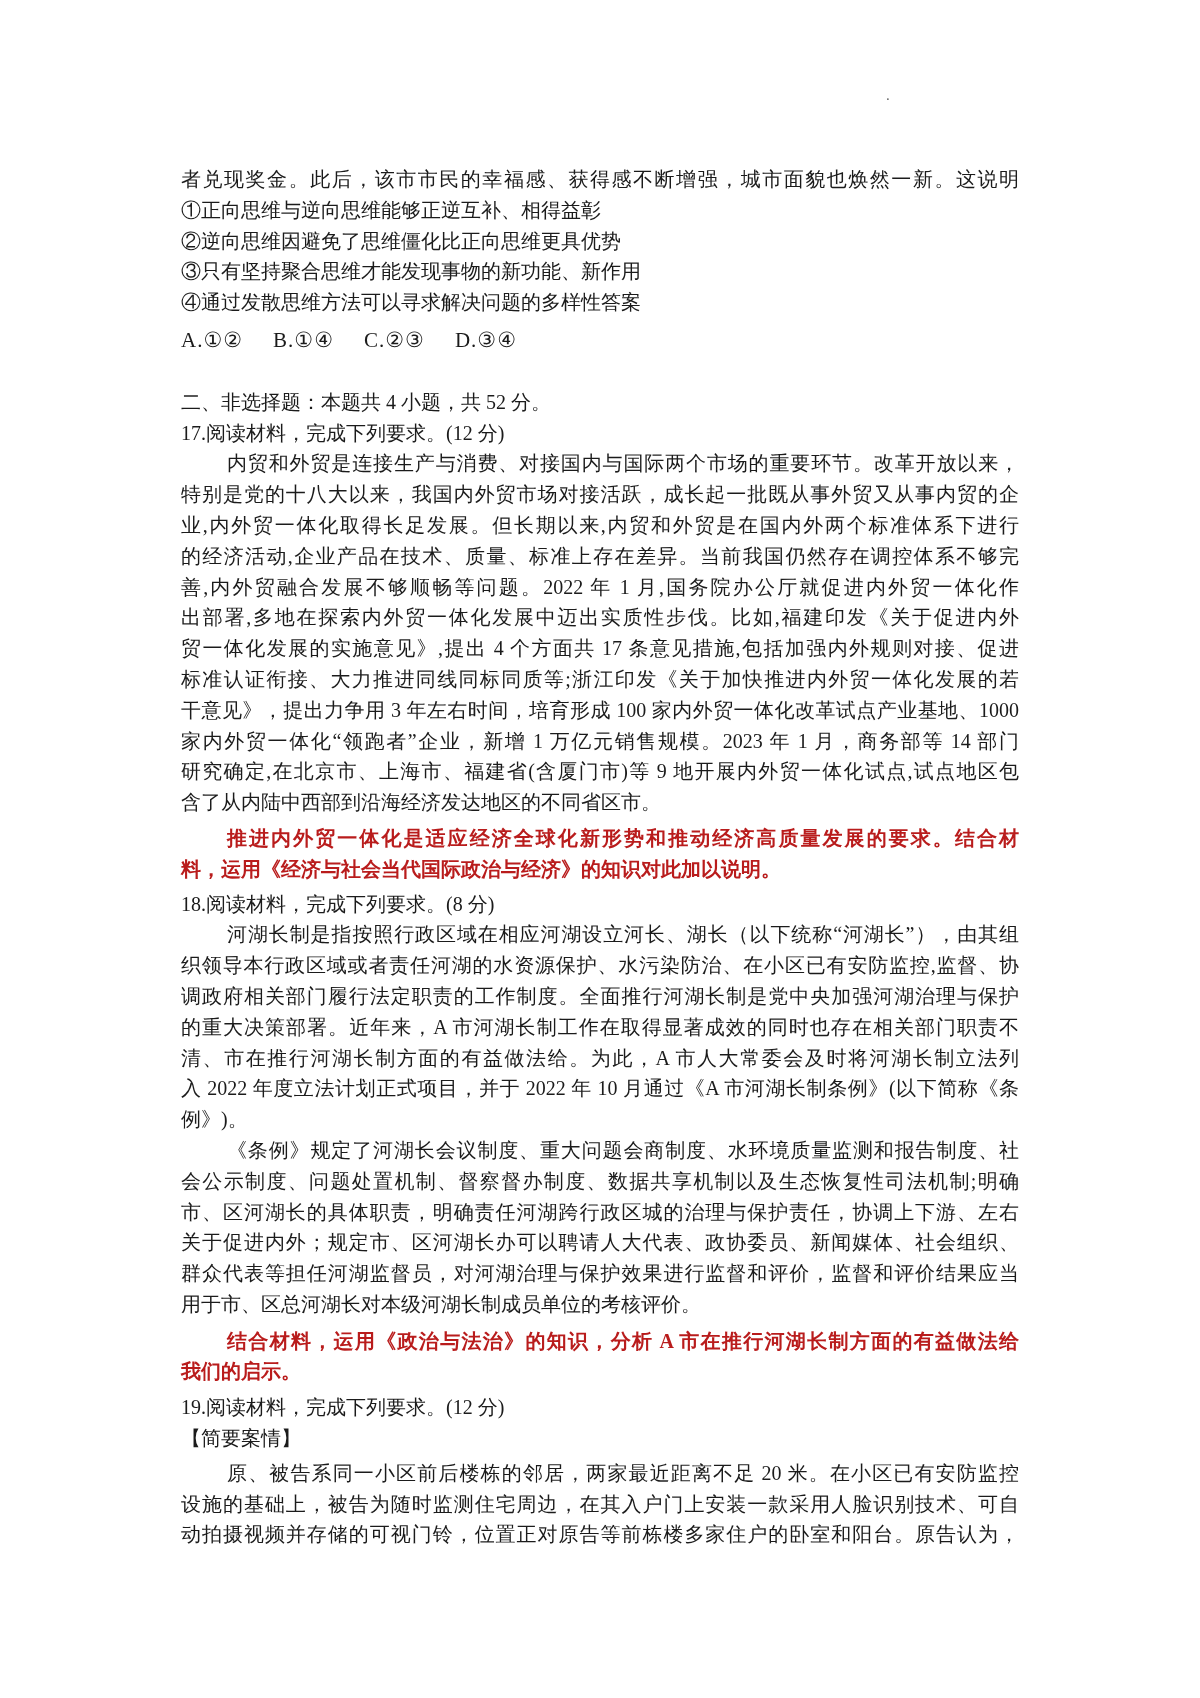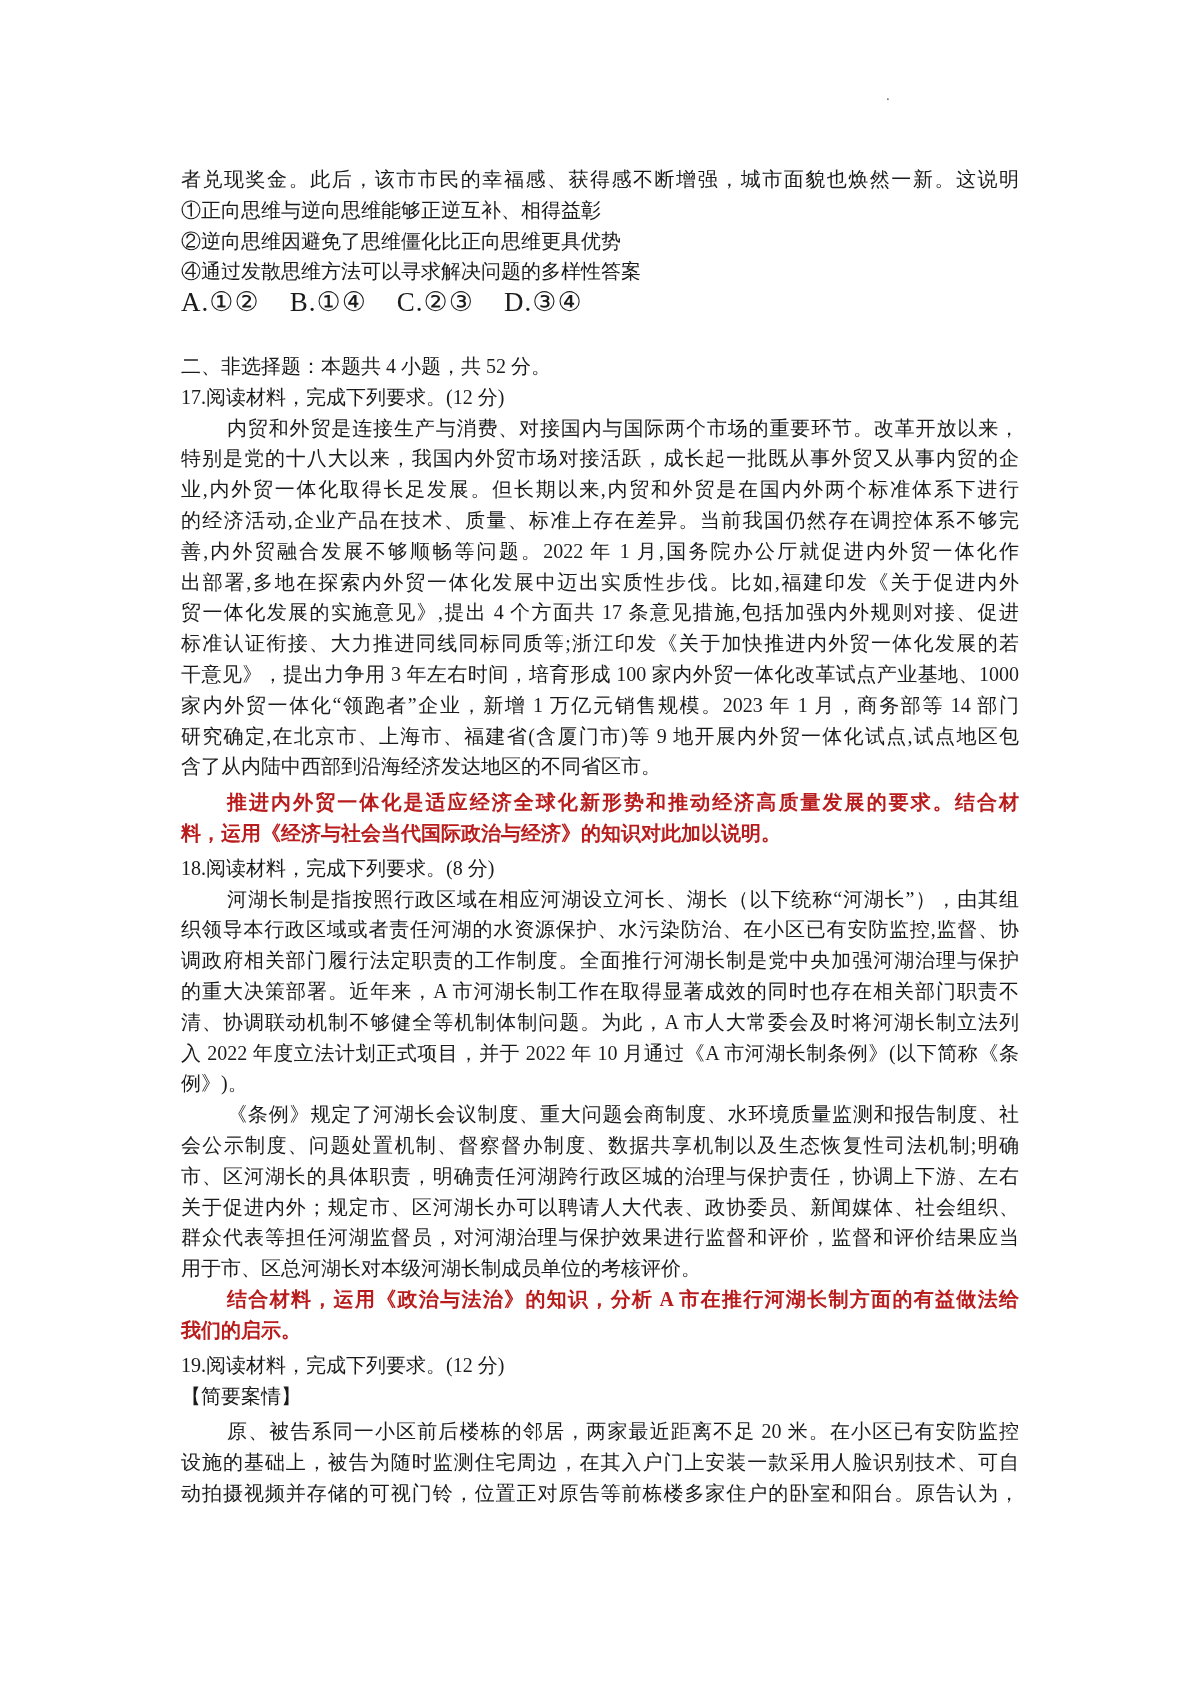--- a/index.html
+++ b/index.html
@@ -36,27 +36,28 @@
   .ind {
     text-indent: 46px;
   }
   
   .b {
     font-weight: 700;
     color: #b91c1c;
   }
   .mt4 { margin-top: 4px; }
   .mt5 { margin-top: 5px; }
-  .mt6 { }
+  .mt6 { margin-top: 6px; }
   .sp  { height: 31px; }
   .choices .choice {
     display: inline-block;
     margin-right: 25px;
-    font-size: 27px;
+    font-size: 21px;
     letter-spacing: 1px;
+    margin-top: 7px;
   }
   .stray-dot {
     position: absolute;
     left: 886px;
     top: 88px;
     font-size: 15px;
     color: #666666;
     line-height: 15px;
   }
 </style>
@@ -65,20 +66,21 @@
 
 <div class="page">
 
   <span class="stray-dot">.</span>
 
   <div class="doc">
 
     <div class="line j">者兑现奖金。此后，该市市民的幸福感、获得感不断增强，城市面貌也焕然一新。这说明</div>
     <div class="line">①正向思维与逆向思维能够正逆互补、相得益彰</div>
     <div class="line">②逆向思维因避免了思维僵化比正向思维更具优势</div>
+    <div class="line">③只有坚持聚合思维才能发现事物的新功能、新作用</div>
     <div class="line">④通过发散思维方法可以寻求解决问题的多样性答案</div>
     <div class="line choices">
       <span class="choice">A.①②</span>
       <span class="choice">B.①④</span>
       <span class="choice">C.②③</span>
       <span class="choice">D.③④</span>
     </div>
 
     <div class="sp"></div>
 
@@ -98,21 +100,21 @@
     <div class="line j">研究确定,在北京市、上海市、福建省(含厦门市)等 9 地开展内外贸一体化试点,试点地区包</div>
     <div class="line">含了从内陆中西部到沿海经济发达地区的不同省区市。</div>
     <div class="line j ind b mt5">推进内外贸一体化是适应经济全球化新形势和推动经济高质量发展的要求。结合材</div>
     <div class="line b">料，运用《经济与社会当代国际政治与经济》的知识对此加以说明。</div>
 
     <div class="line mt4">18.阅读材料，完成下列要求。(8 分)</div>
     <div class="line j ind">河湖长制是指按照行政区域在相应河湖设立河长、湖长（以下统称“河湖长”），由其组</div>
     <div class="line j">织领导本行政区域或者责任河湖的水资源保护、水污染防治、在小区已有安防监控,监督、协</div>
     <div class="line j">调政府相关部门履行法定职责的工作制度。全面推行河湖长制是党中央加强河湖治理与保护</div>
     <div class="line j">的重大决策部署。近年来，A 市河湖长制工作在取得显著成效的同时也存在相关部门职责不</div>
-    <div class="line j">清、协调联动机制不够健全等机制体制问题。为此，A 市人大常委会及时将河湖长制立法列</div>
+    <div class="line j">清、市在推行河湖长制方面的有益做法给。为此，A 市人大常委会及时将河湖长制立法列</div>
     <div class="line j">入 2022 年度立法计划正式项目，并于 2022 年 10 月通过《A 市河湖长制条例》(以下简称《条</div>
     <div class="line">例》)。</div>
     <div class="line j ind">《条例》规定了河湖长会议制度、重大问题会商制度、水环境质量监测和报告制度、社</div>
     <div class="line j">会公示制度、问题处置机制、督察督办制度、数据共享机制以及生态恢复性司法机制;明确</div>
     <div class="line j">市、区河湖长的具体职责，明确责任河湖跨行政区城的治理与保护责任，协调上下游、左右</div>
     <div class="line j">关于促进内外；规定市、区河湖长办可以聘请人大代表、政协委员、新闻媒体、社会组织、</div>
     <div class="line j">群众代表等担任河湖监督员，对河湖治理与保护效果进行监督和评价，监督和评价结果应当</div>
     <div class="line">用于市、区总河湖长对本级河湖长制成员单位的考核评价。</div>
     <div class="line j ind b mt6">结合材料，运用《政治与法治》的知识，分析 A 市在推行河湖长制方面的有益做法给</div>
     <div class="line b">我们的启示。</div>

